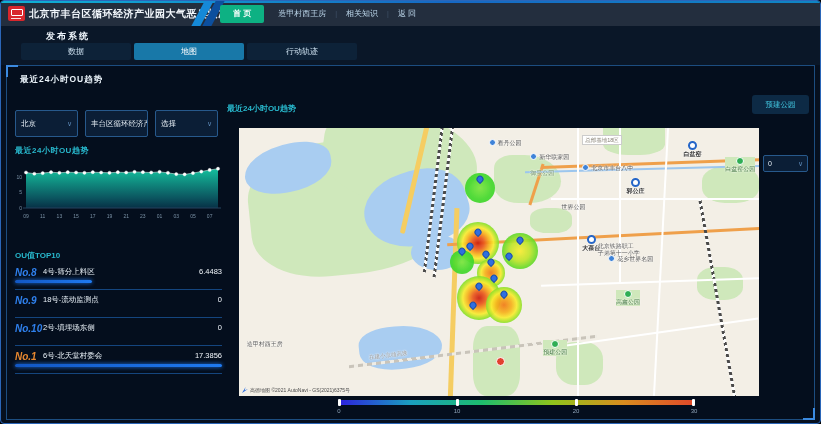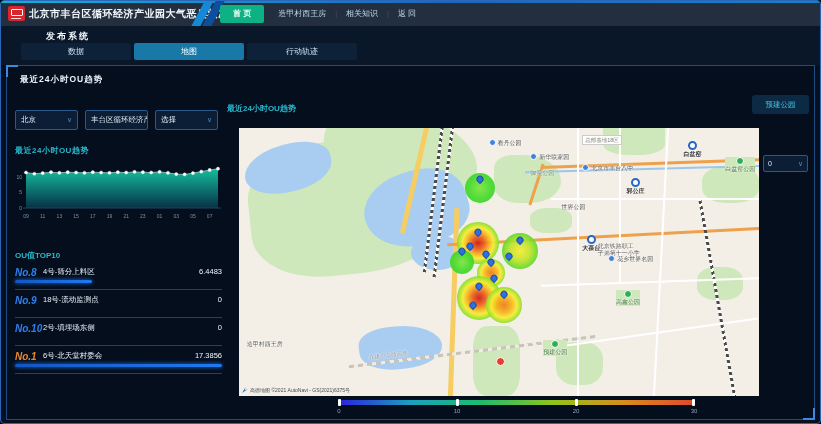--- a/index.html
+++ b/index.html
@@ -35,21 +35,21 @@
   
   .panel { position:absolute; left:5px; top:64px; width:809px; height:355px; border:1px solid #1c4d80; background:#040e1d; }
   .panel::before { content:''; position:absolute; left:-1px; top:-1px; width:10px; height:10px;
                    border-left:2px solid #3b8ae0; border-top:2px solid #3b8ae0; }
   .panel::after  { content:''; position:absolute; right:-1px; bottom:-1px; width:10px; height:10px;
                    border-right:2px solid #3b8ae0; border-bottom:2px solid #3b8ae0; }
   .panel-title { position:absolute; left:13px; top:8px; font-size:8.5px; font-weight:bold; color:#e8f1f8; letter-spacing:1px; }
 
   
   .selects { position:absolute; left:8px; top:44px; display:flex; gap:7px; }
-  .sel { width:63px; height:20px; background:#0b1e36; border:1px solid #27598c; border-radius:2px;
+  .sel { width:63px; height:27px; background:#0b1e36; border:1px solid #27598c; border-radius:2px;
          display:flex; align-items:center; justify-content:space-between; padding:0 5px;
          font-size:7.5px; color:#e6eef5; cursor:pointer; white-space:nowrap; overflow:hidden; }
   .chev { color:#5b87b5; font-size:7px; margin-left:2px; flex:none; }
   .sub-title { position:absolute; left:8px; top:79px; font-size:8px; color:#28b8cd; font-weight:bold; letter-spacing:.5px; }
   #trend-chart { position:absolute; left:4px; top:90px; }
   .top-title { position:absolute; left:8px; top:184px; font-size:8px; color:#28b8cd; font-weight:bold; }
   #rank-list { position:absolute; left:8px; top:196px; width:207px; }
   .rank-item { position:relative; height:28px; border-bottom:1px solid #14457e; }
   .r-rank { position:absolute; left:0; top:5px; font-size:10px; font-weight:bold; color:#2f80ed;font-style:italic; }
   .r-name { position:absolute; left:28px; top:5px; font-size:7.5px; color:#e9f1f8; white-space:nowrap; }

